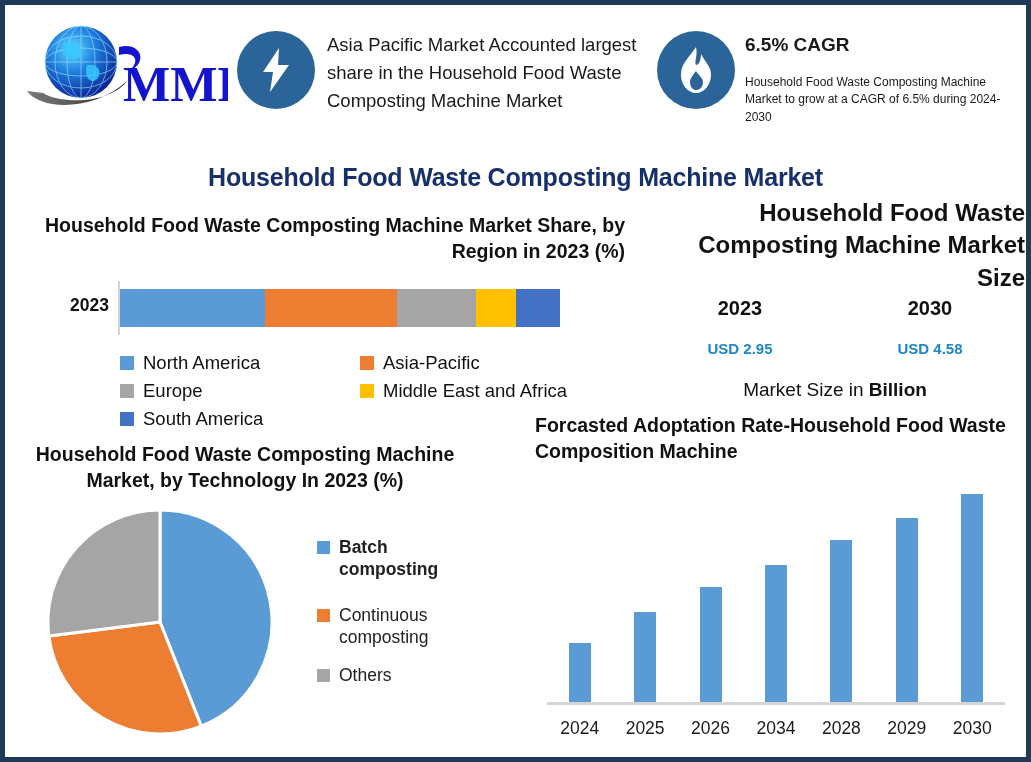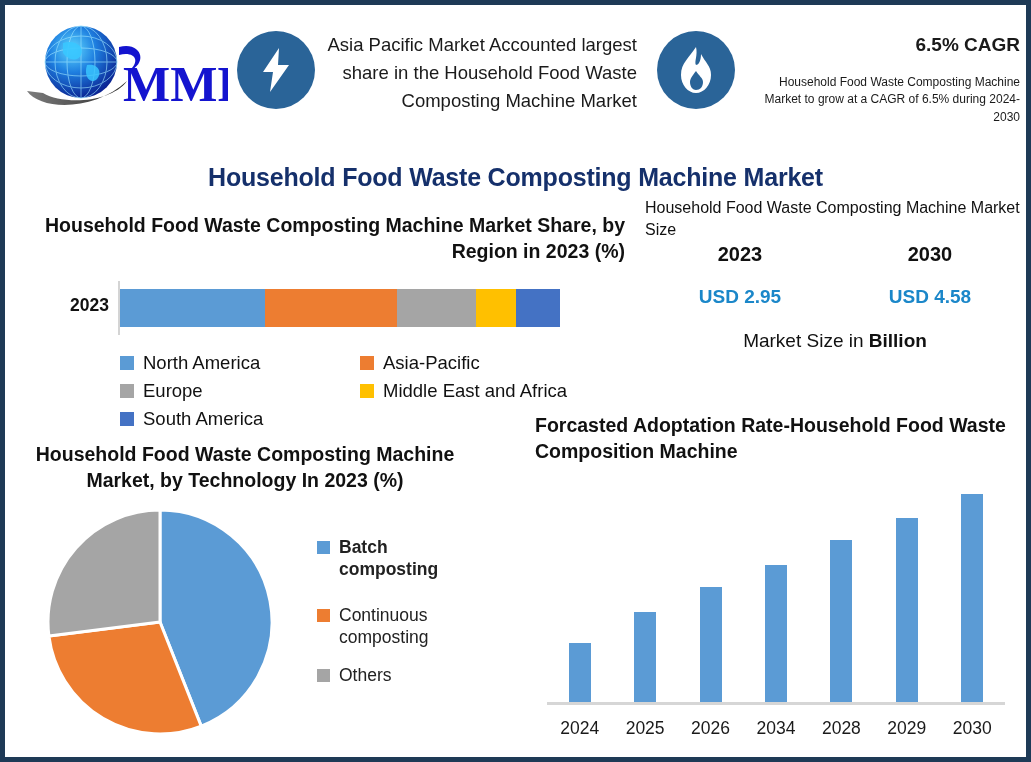--- a/index.html
+++ b/index.html
@@ -42,21 +42,21 @@
   .hdr-icon {
     flex: 0 0 auto;
     width: 78px; height: 78px;
     border-radius: 50%;
     background: #2a6498;
     display: flex;
     align-items: center;
     justify-content: center;
   }
   .hdr-text {
-    text-align: right;
+    text-align: left;
     color: #1a1a1a;
     font-size: 18.5px;
     line-height: 1.52;
   }
 
   #blk-asia { left: 232px; top: 26px; width: 404px; }
   #blk-asia .hdr-text { width: 310px; margin-left: 12px; }
 
   #blk-cagr { left: 652px; top: 26px; width: 375px; }
   #blk-cagr .hdr-text { width: 275px; margin-left: 10px; }
@@ -145,23 +145,23 @@
     flex: 0 0 auto;
   }
 
   
   .size-panel {
     position: absolute;
     left: 640px; top: 192px;
     width: 380px;
   }
   .size-title {
-    text-align: left;
-    font-size: 16px;
-    font-weight: normal;
+    text-align: right;
+    font-size: 24px;
+    font-weight: bold;
     color: #111;
     line-height: 1.35;
   }
   .size-years {
     display: flex;
     margin-top: 3px;
   }
   .size-years > div {
     flex: 1;
     text-align: center;
@@ -169,21 +169,21 @@
     font-weight: bold;
     color: #111;
   }
   .size-vals {
     display: flex;
     margin-top: 20px;
   }
   .size-vals > div {
     flex: 1;
     text-align: center;
-    font-size: 19px;
+    font-size: 15px;
     font-weight: bold;
     color: #1b87c9;
   }
   .size-unit {
     margin-top: 22px;
     text-align: center;
     font-size: 19px;
     color: #111;
   }
   .size-unit b { font-weight: bold; }

